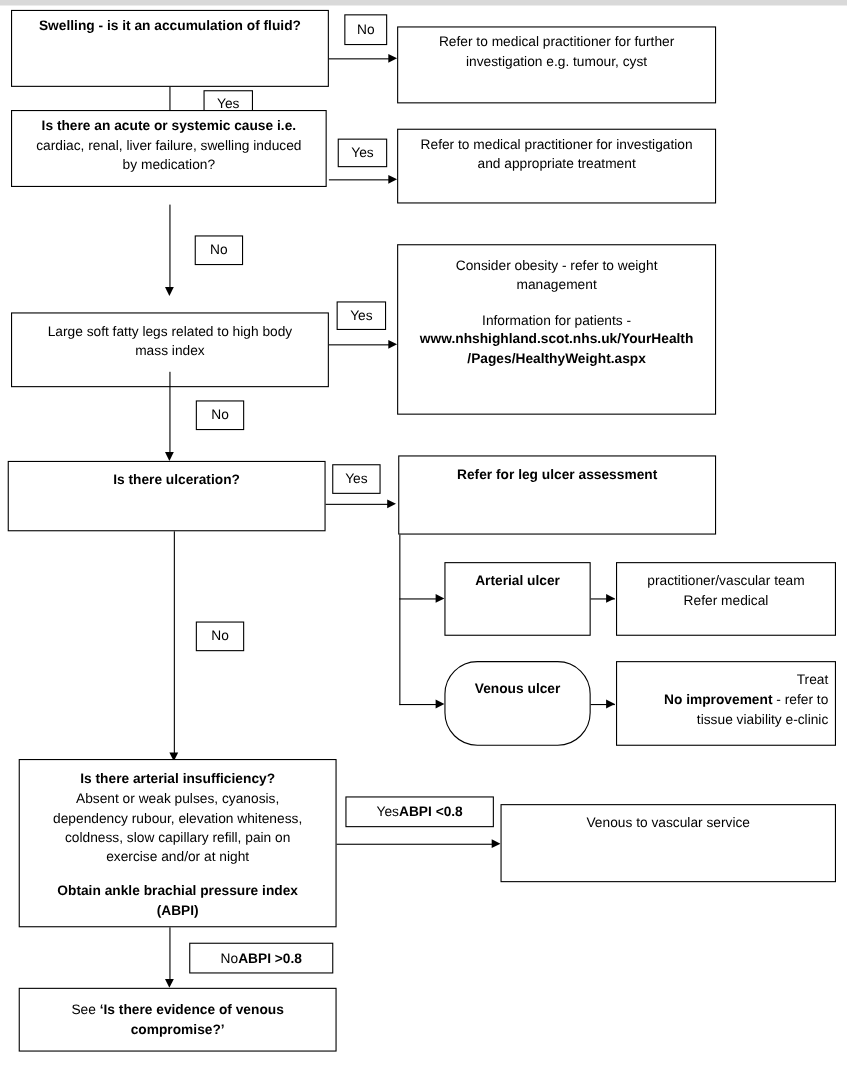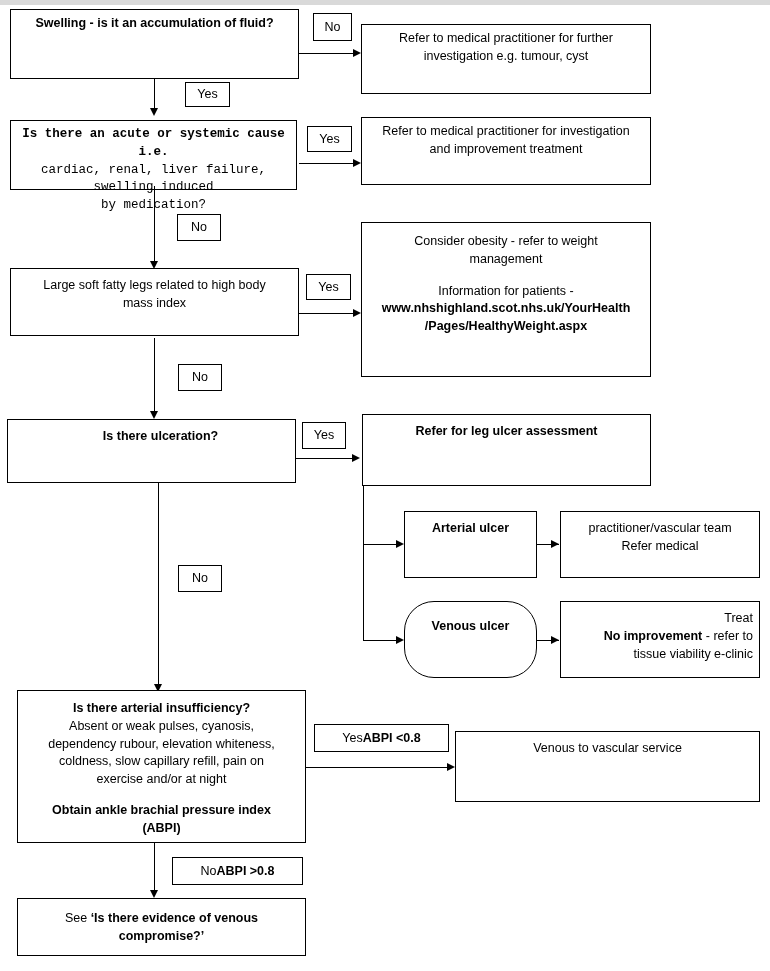--- a/index.html
+++ b/index.html
@@ -94,46 +94,46 @@
     <span class="txt">investigation e.g. tumour, cyst</span>
   </div>
 
   <div class="vline" style="left:154px; top:79px; height:30px;"></div>
   <div class="arrow-d" style="left:149.5px; top:108px;"></div>
 
   <div class="lbl" style="left:185px; top:82px; width:45px; height:25px;">
     <span>Yes</span>
   </div>
 
-  <div class="box" style="left:10px; top:120px; width:287px; height:70px;font-family:Liberation Mono, monospace;">
+  <div class="box" style="left:10px; top:100px; width:287px; height:70px;">
     <span class="txt b">Is there an acute or systemic cause i.e.</span>
     <span class="txt">cardiac, renal, liver failure, swelling induced</span>
     <span class="txt">by medication?</span>
   </div>
 
   <div class="lbl" style="left:307px; top:126px; width:45px; height:26px;">
     <span>Yes</span>
   </div>
 
   <div class="hline" style="left:299px; top:163px; width:55px;"></div>
   <div class="arrow-r" style="left:353px; top:158.5px;"></div>
 
   <div class="box" style="left:361px; top:117px; width:290px; height:68px;">
     <span class="txt">Refer to medical practitioner for investigation</span>
-    <span class="txt">and improvement treatment</span>
+    <span class="txt">and appropriate treatment</span>
   </div>
 
   <div class="vline" style="left:154px; top:186px; height:76px;"></div>
   <div class="arrow-d" style="left:149.5px; top:261px;"></div>
 
   <div class="lbl" style="left:177px; top:214px; width:44px; height:27px;">
     <span>No</span>
   </div>
 
-  <div class="box" style="left:10px; top:268px; width:289px; height:68px; padding-top:8px;">
+  <div class="box" style="left:10px; top:284px; width:289px; height:68px; padding-top:8px;">
     <span class="txt">Large soft fatty legs related to high body</span>
     <span class="txt">mass index</span>
   </div>
 
   <div class="lbl" style="left:306px; top:274px; width:45px; height:26px;">
     <span>Yes</span>
   </div>
 
   <div class="hline" style="left:299px; top:313px; width:55px;"></div>
   <div class="arrow-r" style="left:353px; top:308.5px;"></div>

